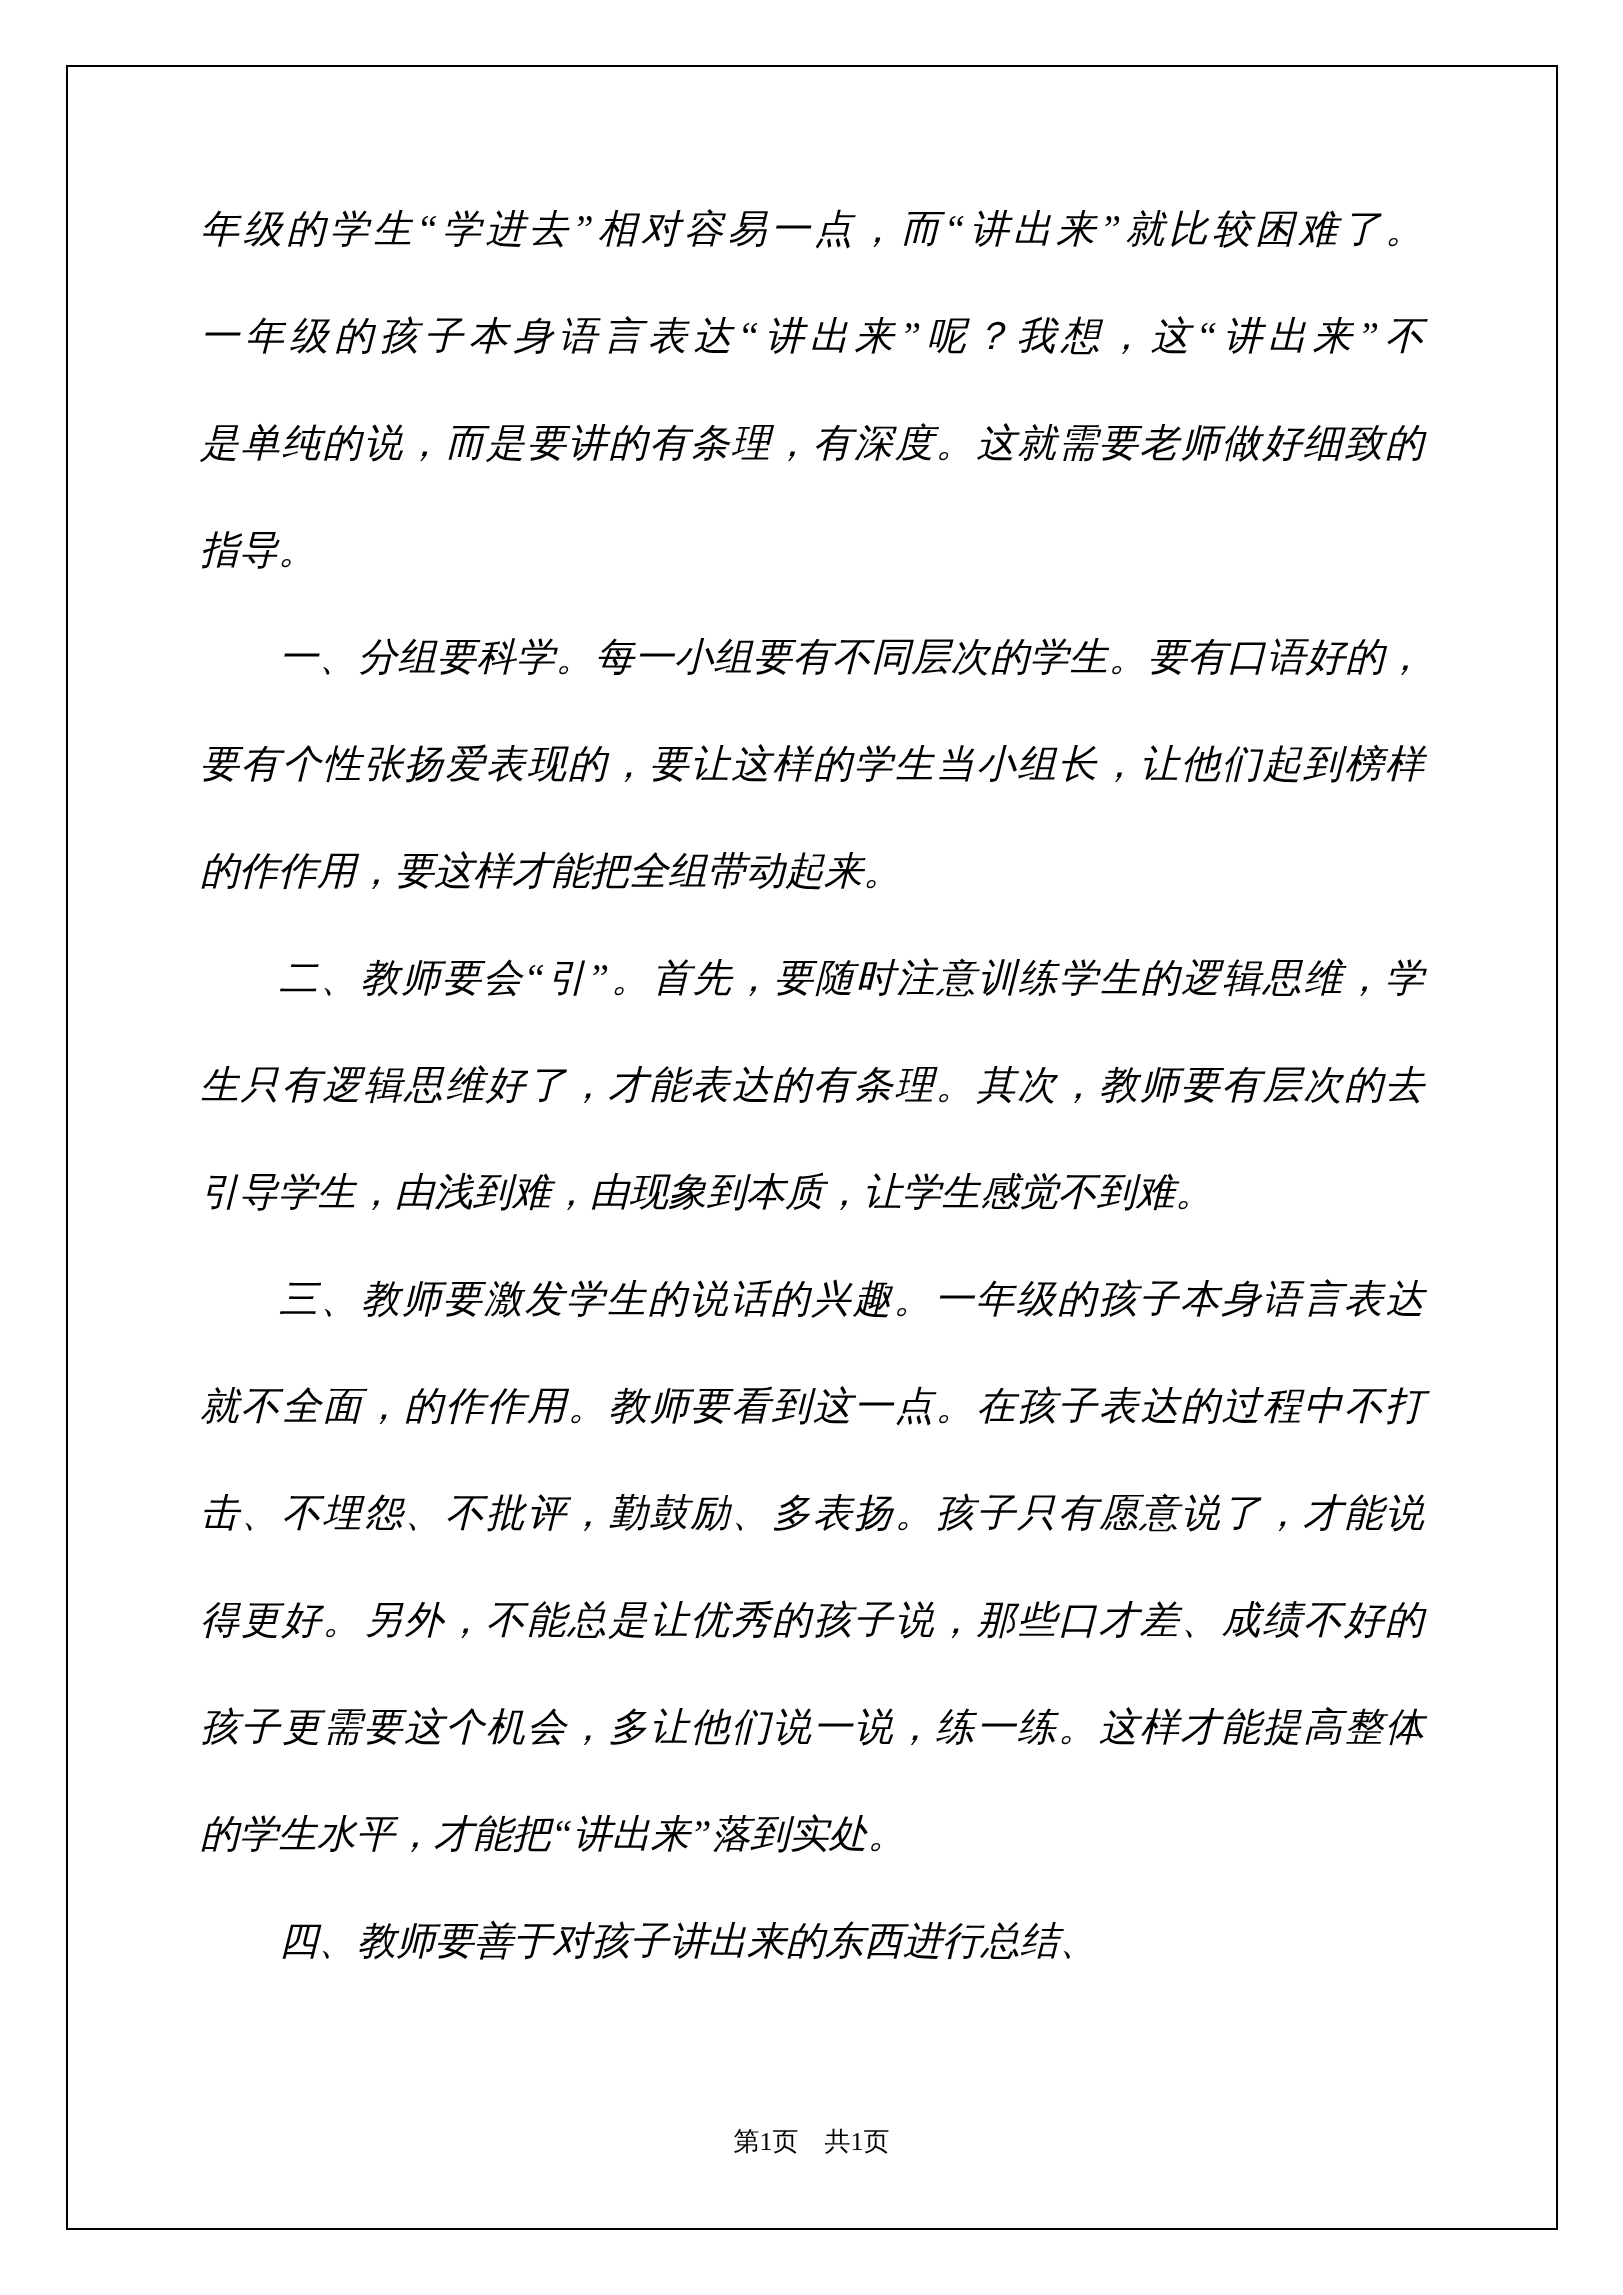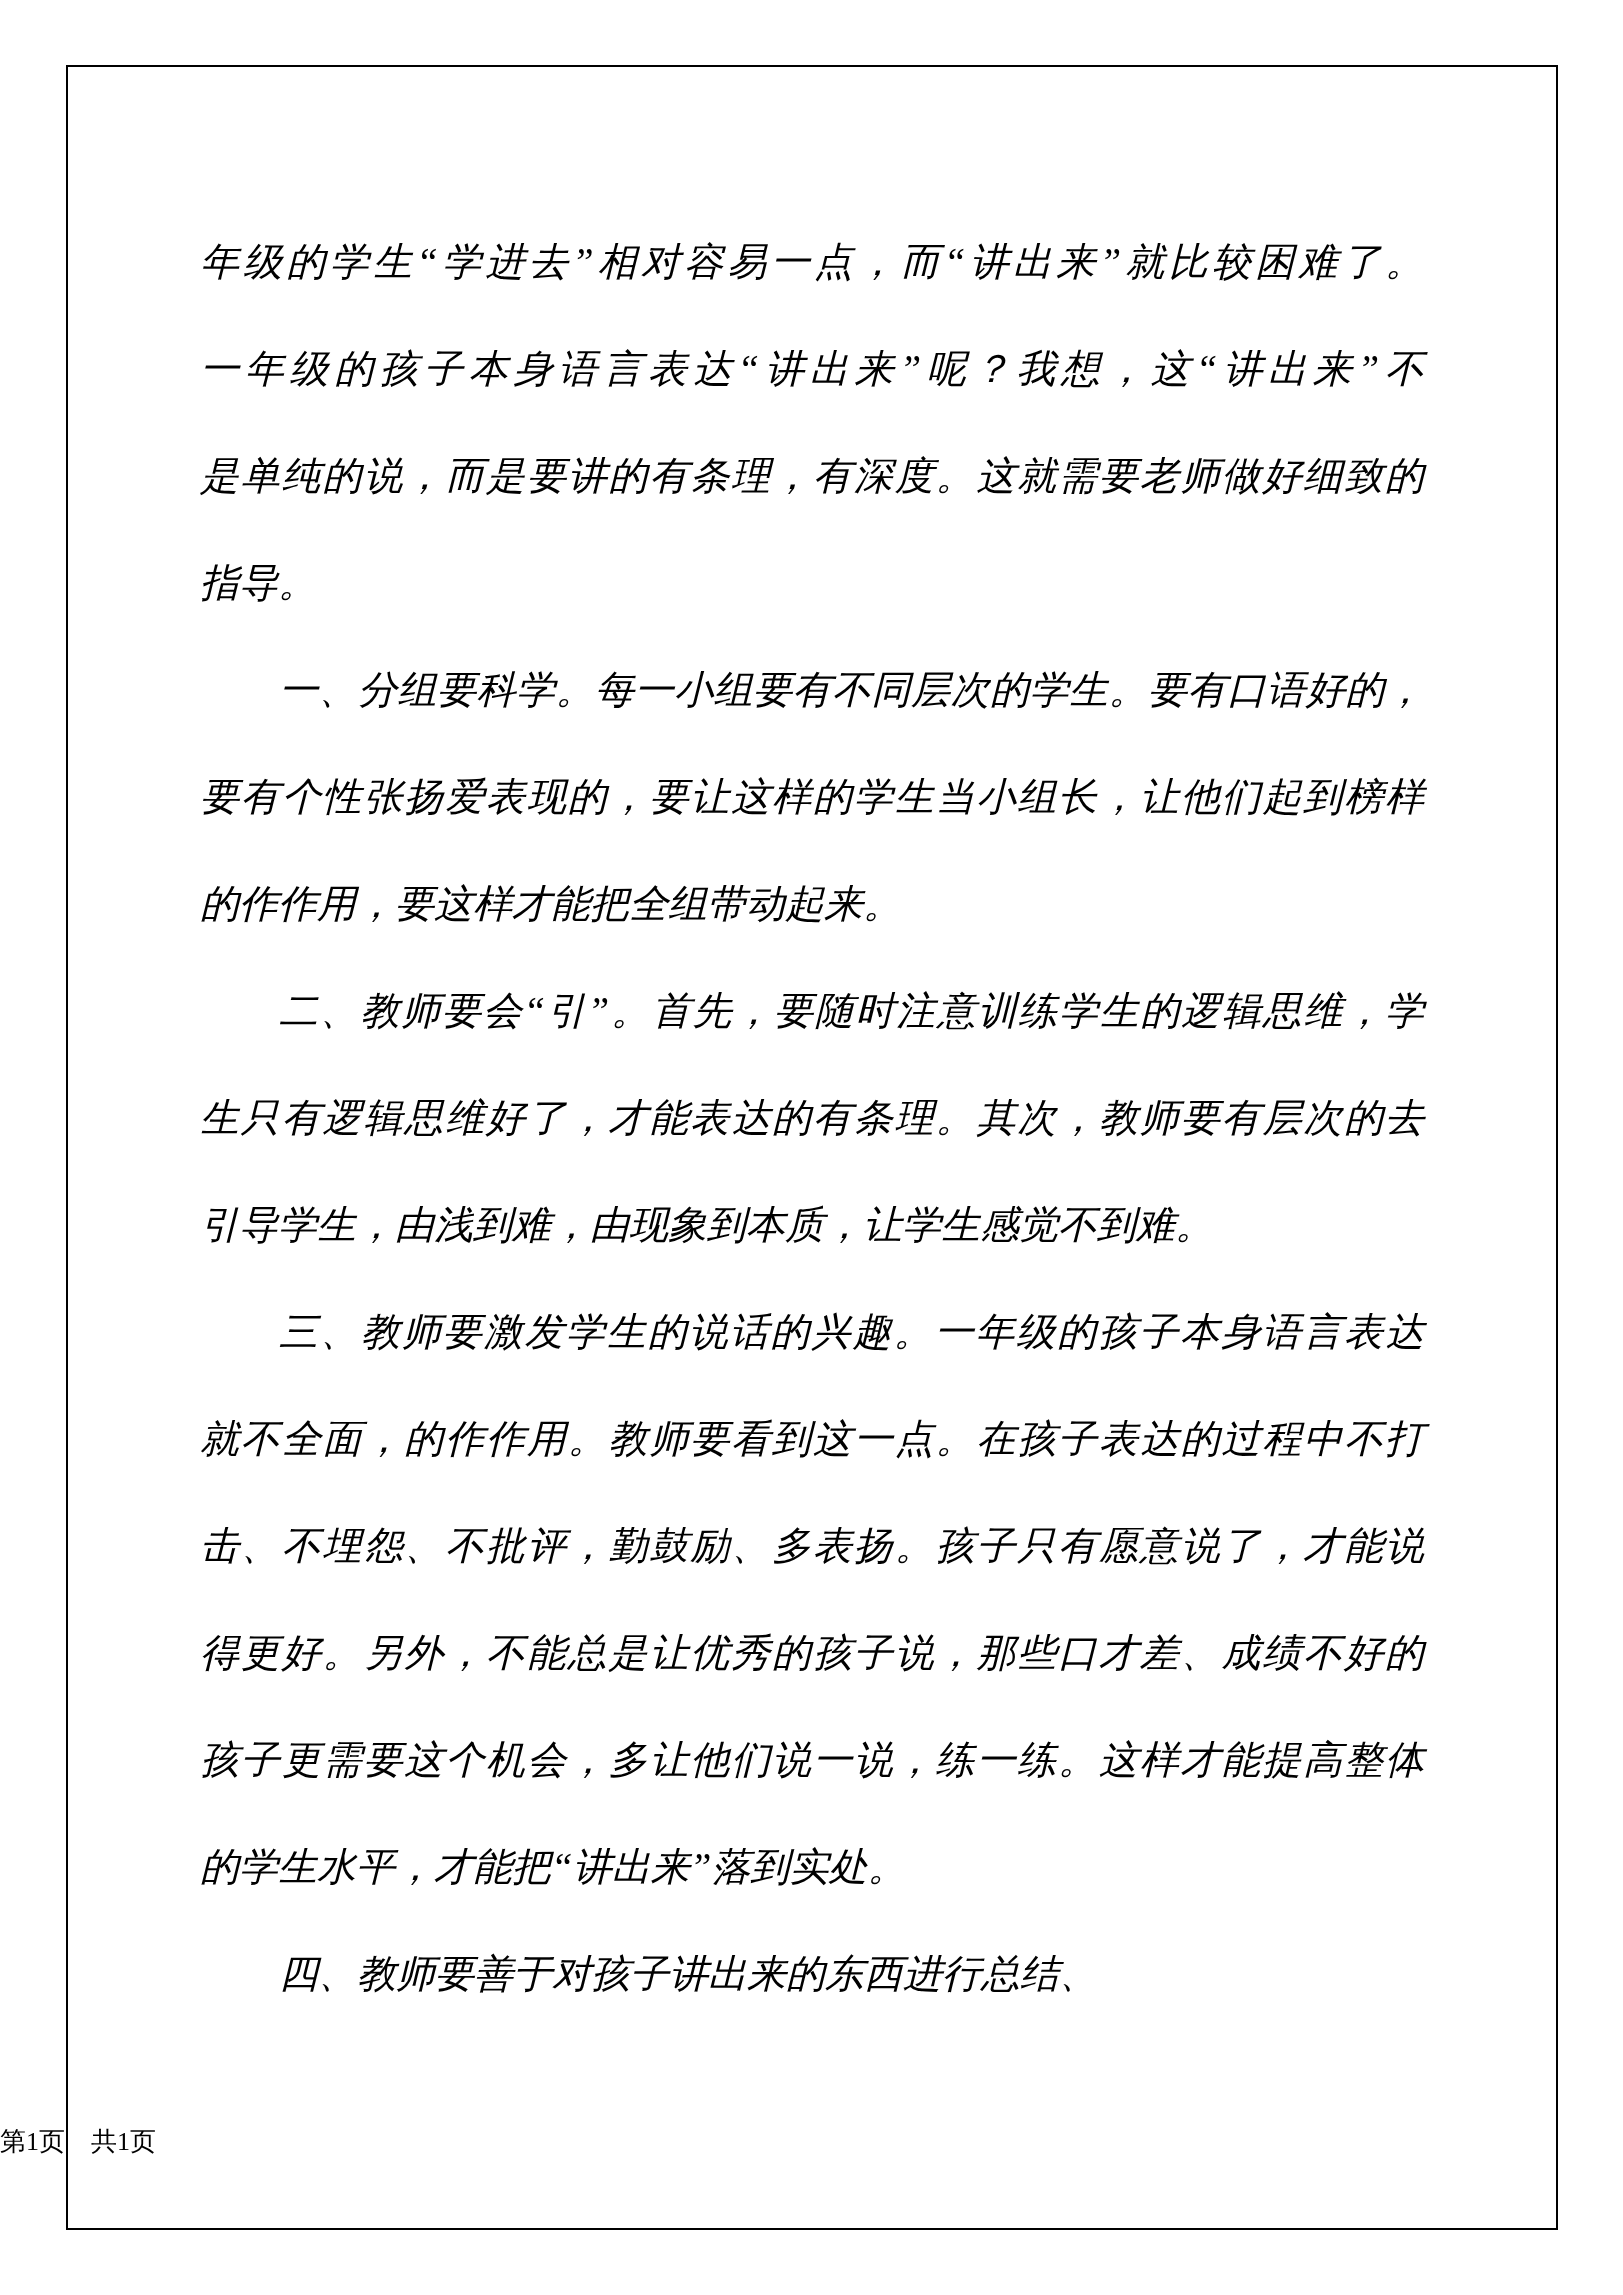--- a/index.html
+++ b/index.html
@@ -20,21 +20,21 @@
     top: 65px;
     width: 1492px;
     height: 2165px;
     border: 2.8px solid #000000;
     box-sizing: border-box;
     background: transparent;
   }
   .text-block {
     position: absolute;
     left: 200px;
-    top: 208px;
+    top: 175px;
     width: 1224px;
   }
   .line {
     height: 107px;
     line-height: 107px;
     font-size: 39px;
     font-style: italic;
     white-space: nowrap;
     text-align: justify;
     text-align-last: justify;
@@ -45,21 +45,21 @@
     text-align-last: left;
   }
   .line.indent {
     text-indent: 79px;
   }
   .footer {
     position: absolute;
     left: 0;
     top: 2124px;
     width: 100%;
-    text-align: left;
+    text-align: center;
     font-size: 26px;
     font-style: normal;
     color: #000000;
   }
 </style>
 </head>
 <body>
 
 <div class="page-border"></div>
 

